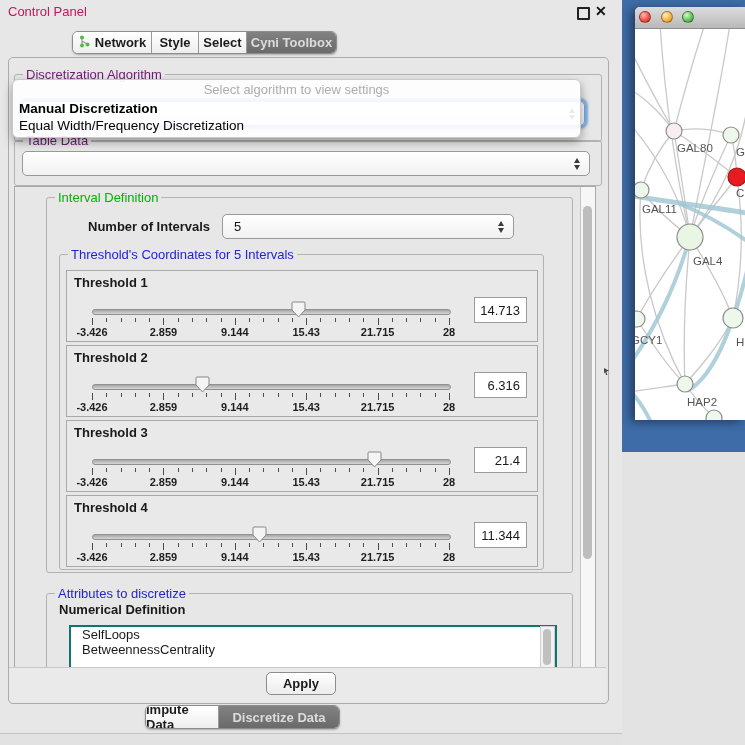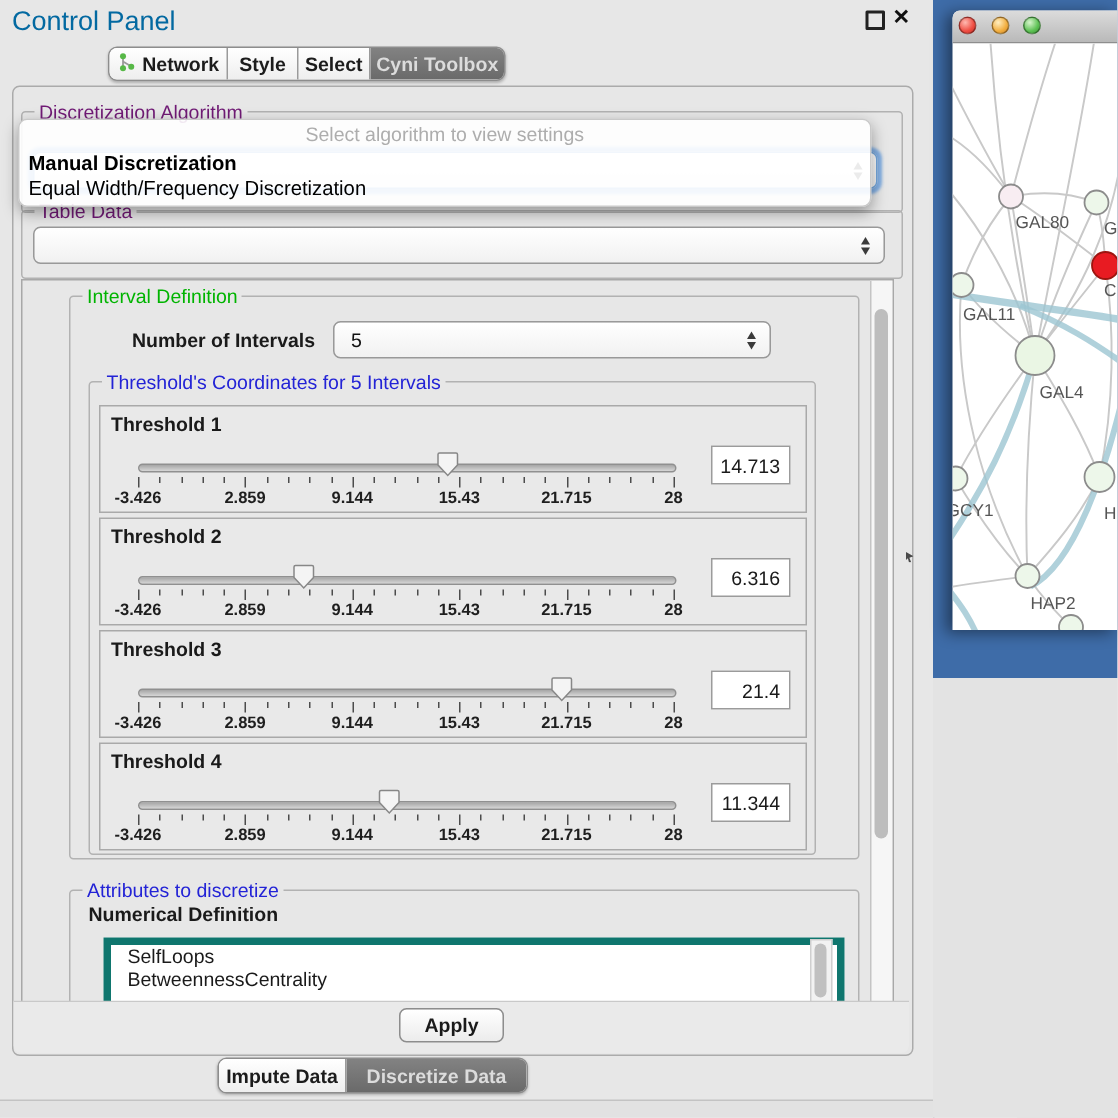--- a/index.html
+++ b/index.html
@@ -2,38 +2,38 @@
 <html><head>
 <meta charset="utf-8">
 <style>
   html,body{margin:0;padding:0}
   body{width:745px;height:745px;position:relative;overflow:hidden;
        font-family:"Liberation Sans",sans-serif;background:#e7e7e7;color:#1a1a1a}
   .abs{position:absolute}
   
   #control-panel{left:0;top:0;width:622px;height:745px;background:#e7e7e7;border-right:1px solid #97a0ab}
   #cp-titlebar{left:0;top:0;width:622px;height:24px}
-  #cp-title{left:8px;top:4px;font-size:18px;color:#0369a1}
+  #cp-title{left:8px;top:4px;font-size:13px;color:#be185d}
   #float-icon{left:577px;top:7px;width:9px;height:9px;border:2px solid #222;border-radius:1px}
   #close-icon{left:595px;top:3px;font-size:14px;font-weight:bold;color:#111}
   .seg{display:flex;border:1px solid #8d8d8d;border-radius:6px;overflow:hidden;
        background:#fbfbfb;box-shadow:0 1px 2px rgba(0,0,0,.25)}
   .seg .s{box-sizing:border-box;display:flex;align-items:center;justify-content:center;gap:5px;
           font-size:13px;font-weight:bold;color:#1c1c1c;background:linear-gradient(#ffffff,#eeeeee);
           border-left:1px solid #9a9a9a;cursor:default}
   .seg .s:first-child{border-left:none}
   .seg .s.active{background:linear-gradient(#828282,#6a6a6a);color:#dcdcdc}
   #top-tabs{left:72px;top:31px;height:21px}
   #top-tabs .s:nth-child(1){width:78px}
   #top-tabs .s:nth-child(2){width:47px}
   #top-tabs .s:nth-child(3){width:48px}
   #top-tabs .s:nth-child(4){width:90px}
   #top-tabs .s:nth-child(5){width:108px}
   #bottom-tabs{left:145px;top:705px;height:22px}
-  #bottom-tabs .s:nth-child(1){width:84px}
+  #bottom-tabs .s:nth-child(1){width:72px}
   #bottom-tabs .s:nth-child(2){width:121px}
   #bottom-tabs .s:nth-child(3){width:109px}
   #cp-bottom-line{left:0;top:733px;width:622px;height:1px;background:#c3c3c3}
   #cp-bottom-strip{left:0;top:734px;width:622px;height:11px;background:#e2e2e2}
   #main-panel{left:8px;top:57px;width:599px;height:645px;border:1px solid #ababab;border-radius:5px;background:#e7e7e7}
   
   .grp{border:1px solid #b2b2b2;border-radius:3px}
   .gt{position:absolute;top:-8px;left:8px;background:#e7e7e7;padding:0 3px;font-size:13px;color:#701a75;white-space:nowrap}
   .gt.green{color:#00b400}
   .gt.blue{color:#2323d6}
@@ -62,21 +62,21 @@
   .thr .ticks{position:absolute;left:25px;top:47px;width:357px;height:8px}
   .thr .ticks i{position:absolute;top:0;width:1px;height:4px;background:#4c4c4c}
   .thr .ticks i.major{height:7px}
   .thr .axislbls{position:absolute;left:25px;top:55px;width:357px;height:12px}
   .thr .axislbls b{position:absolute;transform:translateX(-50%);font-size:11px;color:#1e1e1e;white-space:nowrap}
   .thr .thumb{position:absolute;top:30px;width:15px;height:17px;margin-left:-7.5px}
   .thr .tval{position:absolute;left:407px;top:26px;width:53px;height:26px;box-sizing:border-box;background:#fff;
              border:1px solid #9b9b9b;font-size:13px;display:flex;align-items:center;justify-content:flex-end;padding-right:6px}
   
   #attr-heading{position:absolute;left:12px;top:8px;font-weight:bold;font-size:13px}
-  #attr-list{position:absolute;left:22px;top:31px;width:484px;height:48px;background:#fff;border:5px solid #0f766e;
+  #attr-list{position:absolute;left:22px;top:31px;width:484px;height:48px;background:#fff;border:2px solid #0f766e;
              overflow:hidden;margin:0;padding:0;list-style:none;font-size:13px}
   #attr-list li{height:15px;line-height:15px;padding-left:11px}
   #attr-scroll{position:absolute;right:1px;top:1px;width:13px;height:46px;background:#f2f2f2;border-left:1px solid #cfcfcf}
   #attr-scroll .thumb{position:absolute;left:2px;top:2px;width:8px;height:36px;border-radius:4px;background:#c0c0c0}
   
   #apply-row{left:9px;top:667px;width:597px;height:34px;background:#eaeaea;border-top:1px solid #c9c9c9;
              border-radius:0 0 5px 5px}
   .btn{box-sizing:border-box;background:linear-gradient(#ffffff,#ececec);border:1px solid #8d8d8d;border-radius:5px;
        font-size:13px;font-weight:bold;display:flex;align-items:center;justify-content:center;color:#1a1a1a}
   #apply-btn{left:266px;top:672px;width:70px;height:23px}

